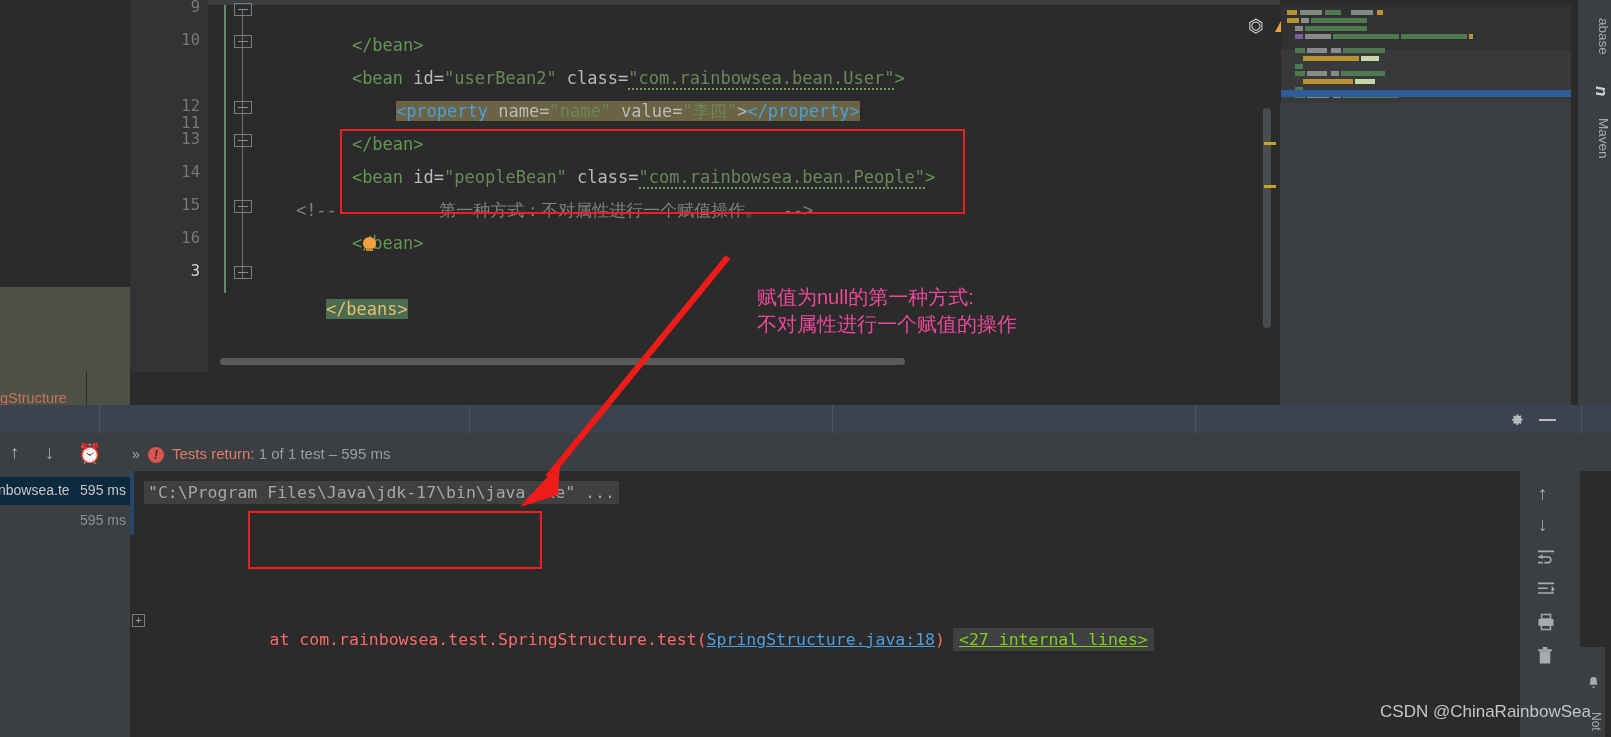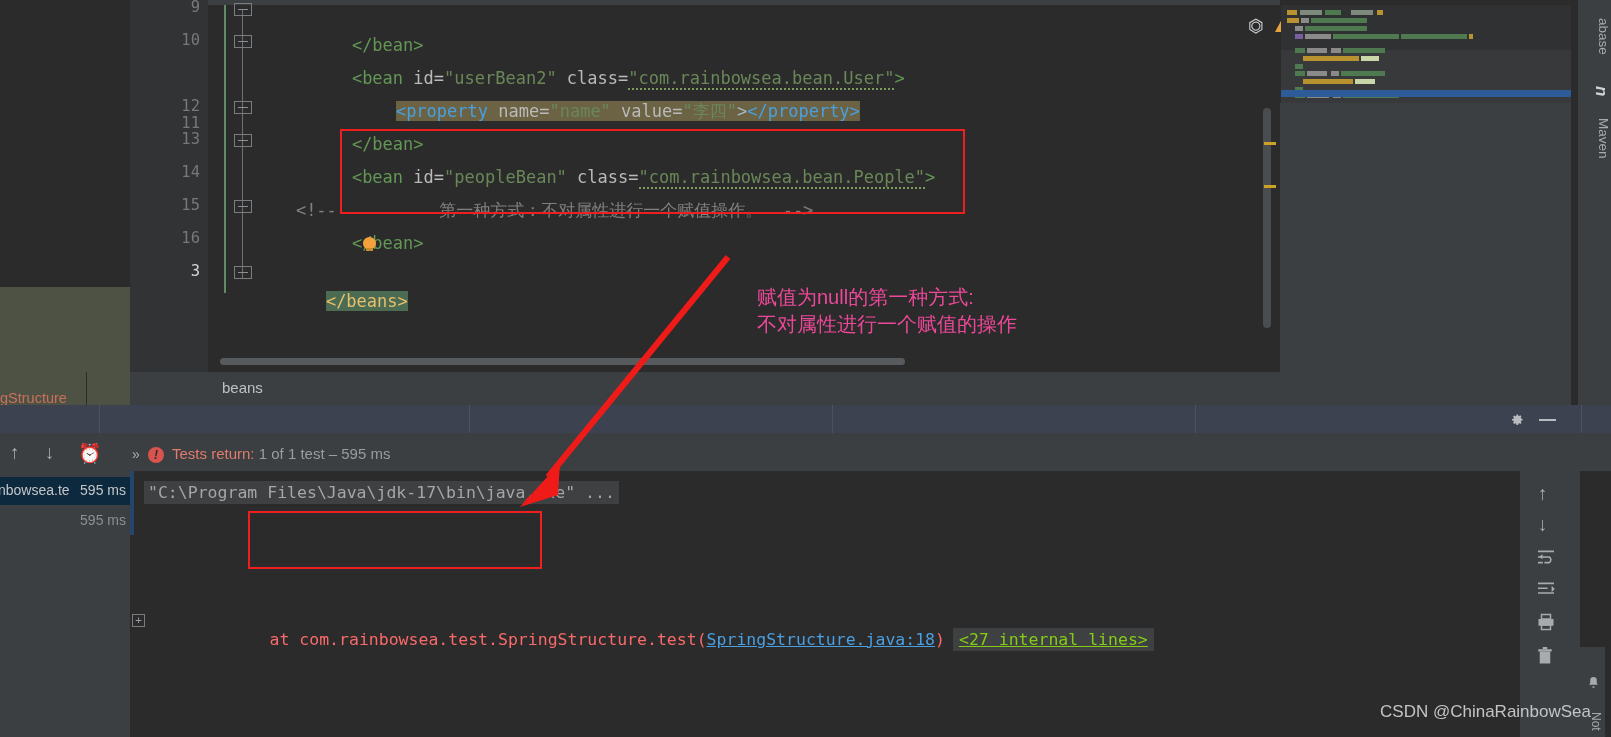--- a/index.html
+++ b/index.html
@@ -236,21 +236,21 @@
       </div>
 
       <div class="cl" style="top:161px; left:-42px;">
         <span class="comment">&lt;!--          第一种方式：不对属性进行一个赋值操作。  --&gt;</span>
       </div>
 
       <div class="cl" style="top:194px; left:14px;">
         <span class="tagname">&lt;/bean&gt;</span>
       </div>
 
-      <div class="cl" style="top:252px; left:-12px;text-align:right;">
+      <div class="cl" style="top:260px; left:-12px;text-align:right;">
         <span class="hl-beans kw-close">&lt;/beans&gt;</span>
       </div>
     </div>
 
     <div class="bulb">
       <i class="b"></i>
         <i class="s"></i>
     </div>
 
     <div class="redbox-code"></div>
@@ -313,23 +313,20 @@
   <div class="err-mark" style="top:185px;"></div>
 
   <div class="vtabs">
     <div class="vtab" style="top:4px; height:64px;">abase</div>
     <div class="vtab bold" style="top:78px; height:26px;">n</div>
     <div class="vtab" style="top:110px; height:56px;">Maven</div>
   </div>
 
   <div class="hscroll-track"></div>
   <div class="hscroll-thumb"></div>
-  <div class="breadcrumb">
-    <span class="bc-text">beans</span>
-  </div>
   <div class="bc-divider"></div>
 
   <div class="panel">
     <div class="panel-head">
       <div class="ph-cell" style="left:0;   width:100px;"></div>
       <div class="ph-cell" style="left:100px;width:370px;"></div>
       <div class="ph-cell" style="left:470px;width:363px;"></div>
       <div class="ph-cell" style="left:833px;width:363px;"></div>
       <div class="ph-cell" style="left:1196px;width:386px;"></div>
       <svg class="gear" viewBox="0 0 24 24">

